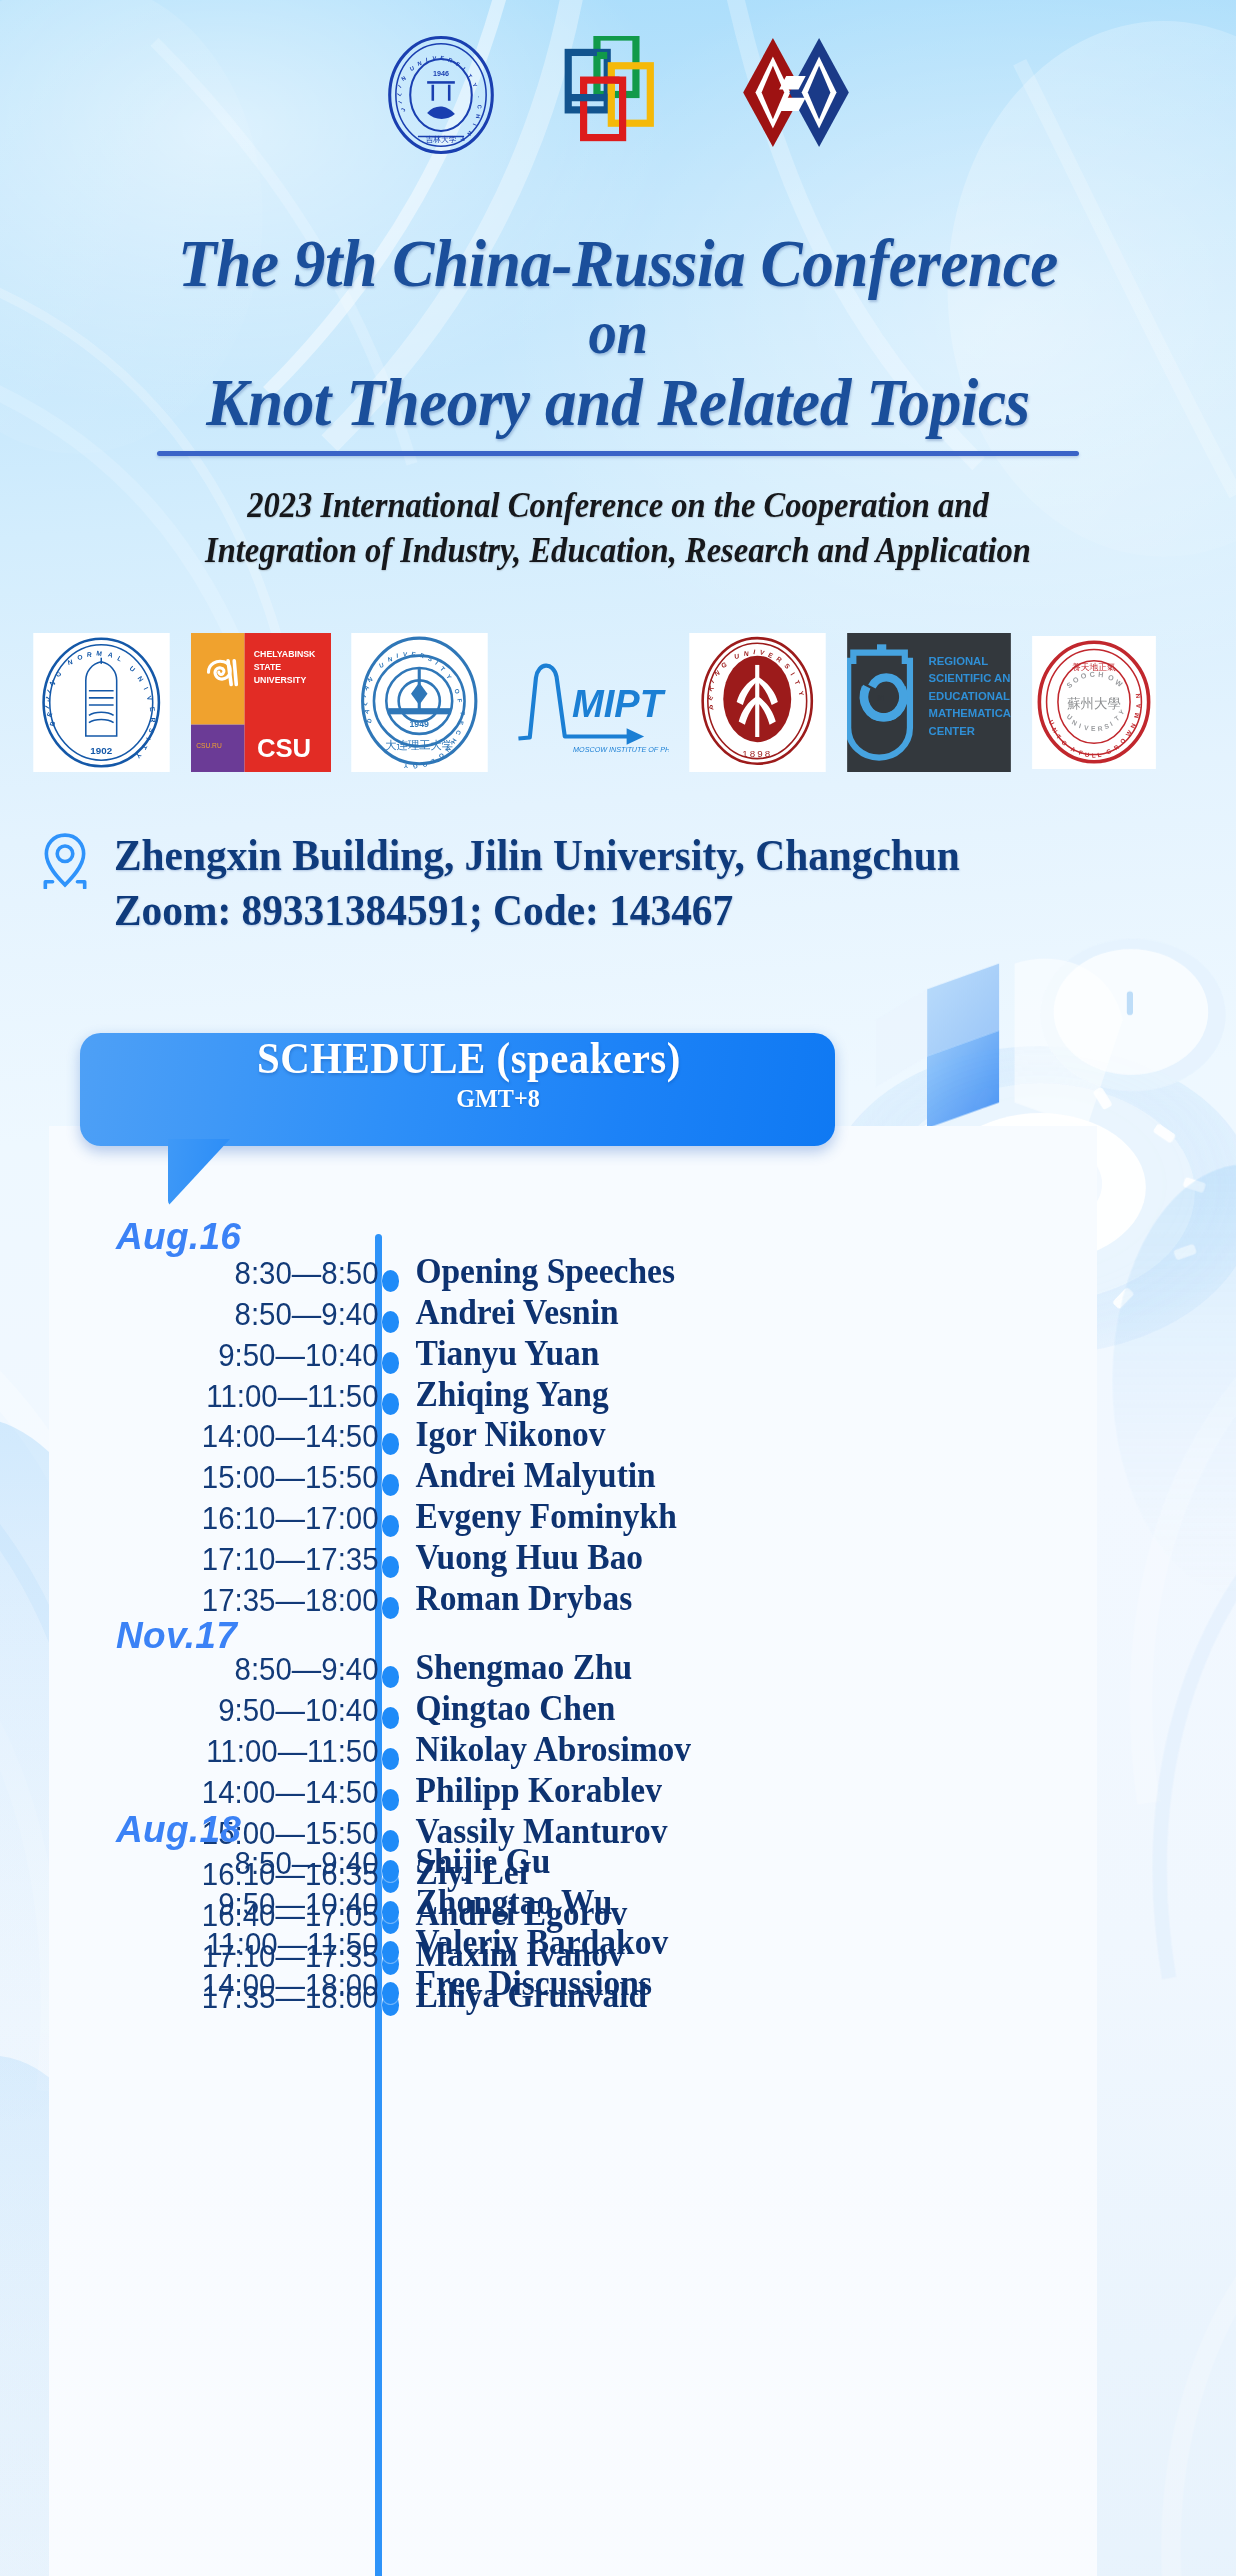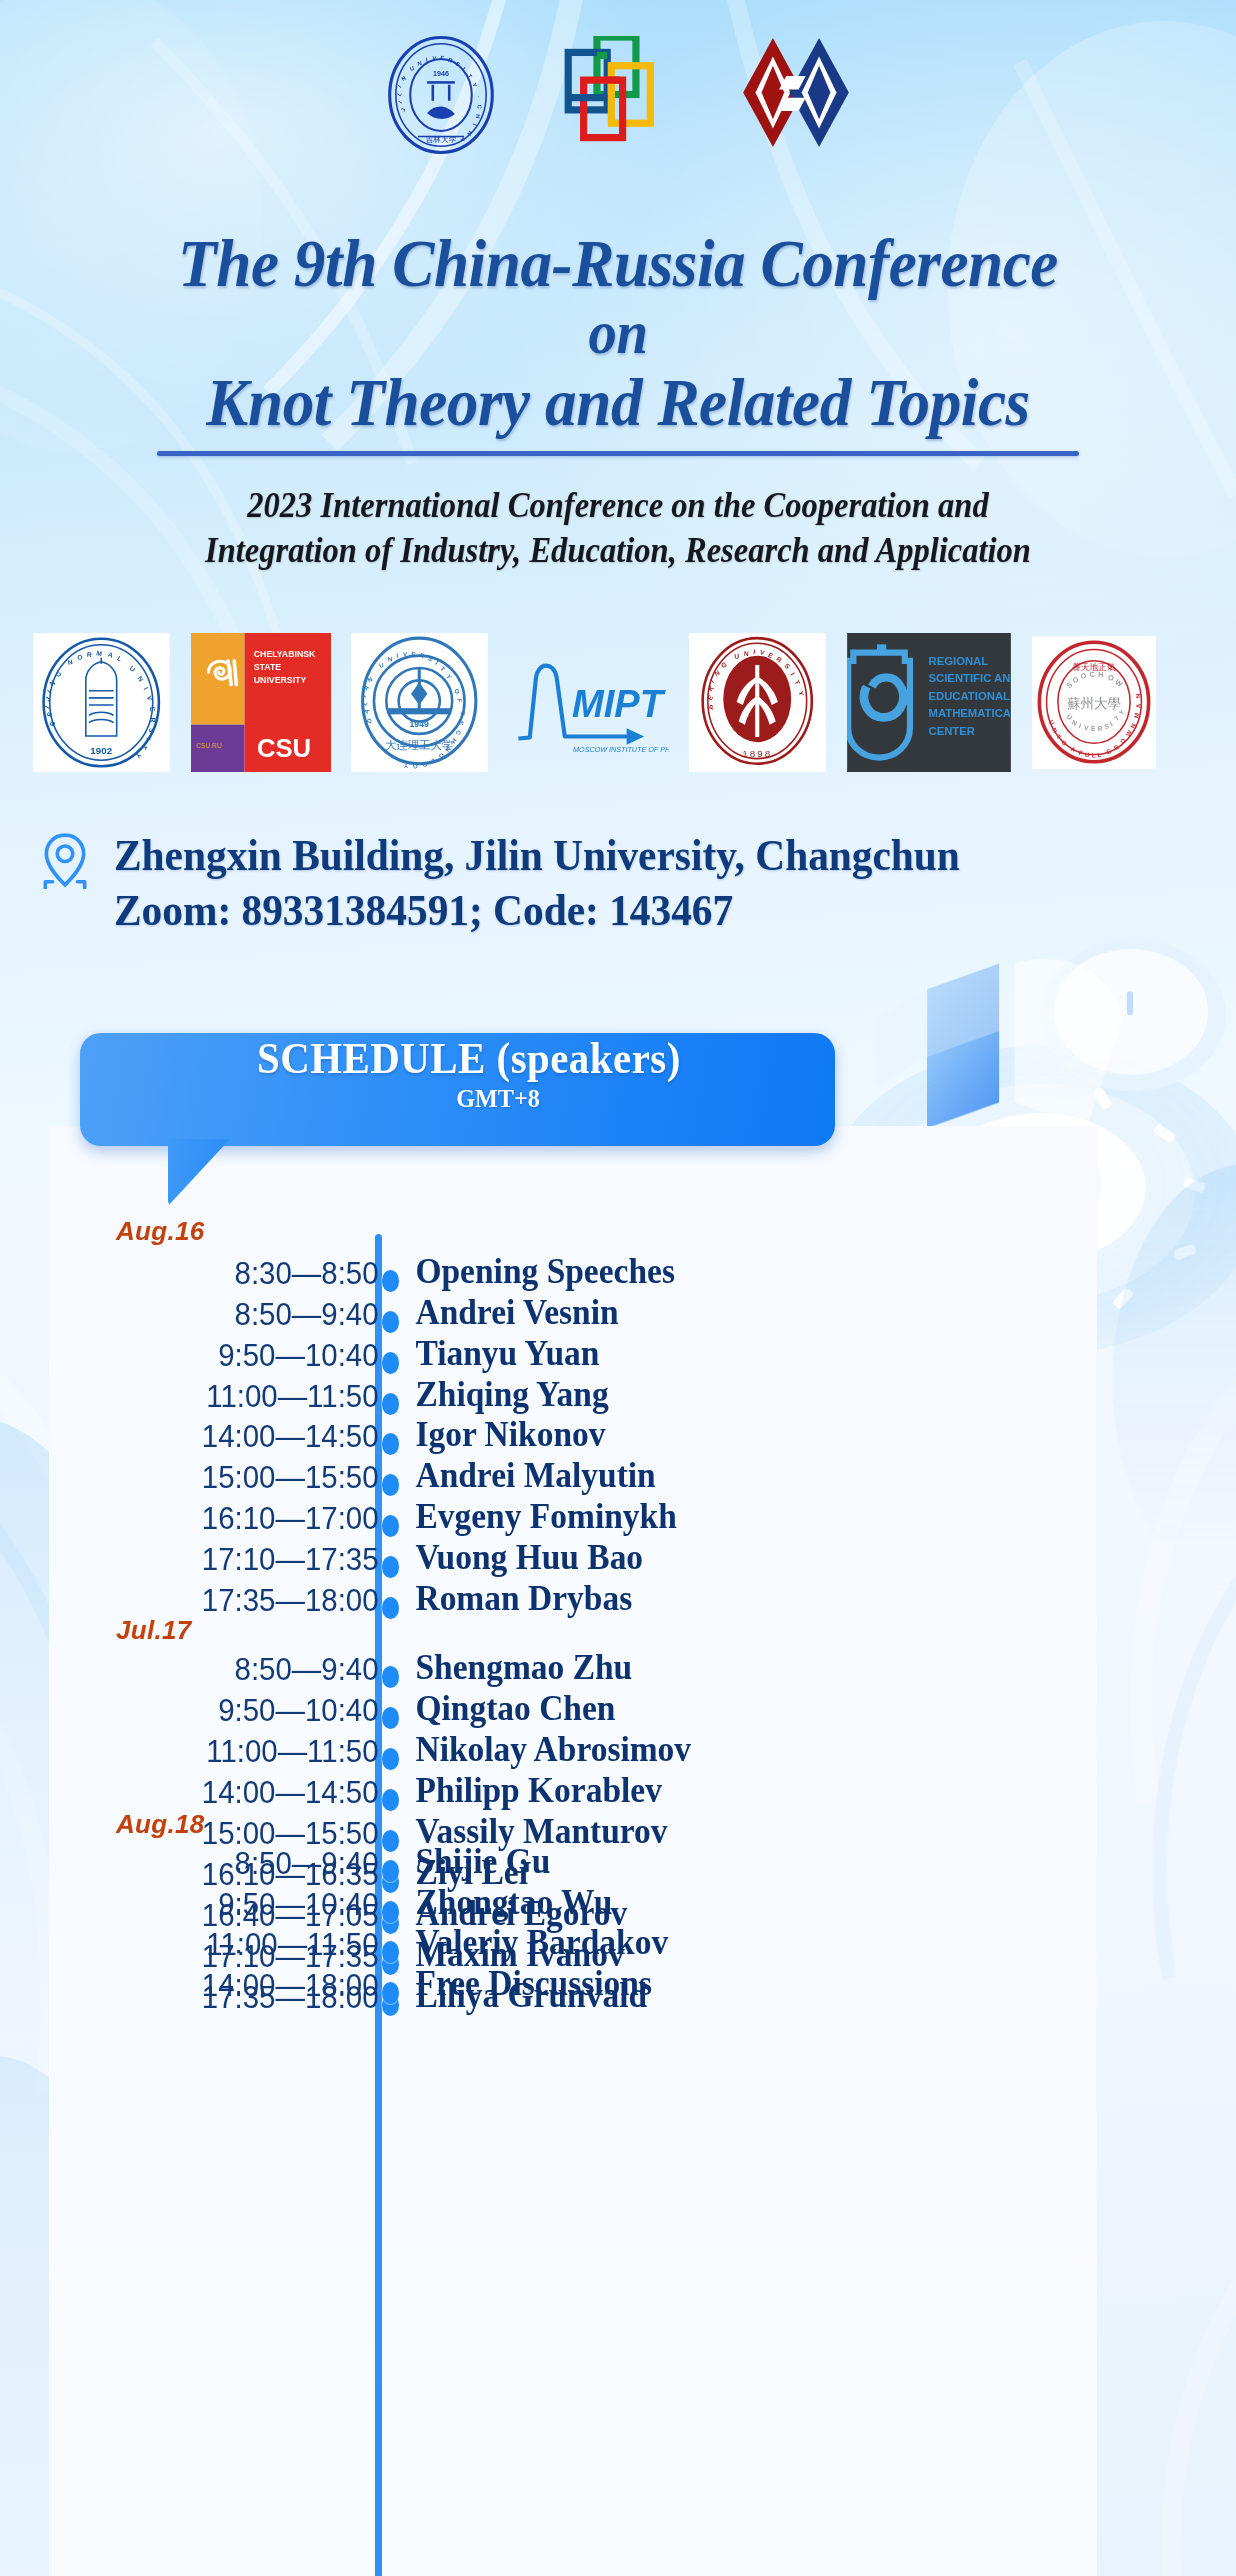--- a/index.html
+++ b/index.html
@@ -112,21 +112,21 @@
   }
   .timeline-line {
     position:absolute; top:1234px; left:375px; width:6.7px; height:1795px;
     background:#2e93f9; border-radius:3.6px; z-index:3;
   }
   .sched-list { position:absolute; top:1126px; left:49px; width:1048px; z-index:5; }
 
   .day-head {
     font-family:"Liberation Sans", sans-serif;
     font-weight:bold; font-style:italic;
-    color:#c2410c; font-size:26px;
+    color:#3b82f6; font-size:37px;
     padding-left:67px;
     letter-spacing:0.3px;
   }
   .row { position:relative; display:flex; align-items:flex-end; }
   .time {
     width:340px; text-align:right; padding-right:11.3px;
     font-family:"Liberation Sans", sans-serif;
     color:#123a78; font-size:32px; font-weight:400;
     transform:scaleX(.92); transform-origin:right center;
     white-space:nowrap;
@@ -610,21 +610,21 @@
     <div class="row" style="position: absolute; left: 0px; width: 1048px; top: 410px;">
       <div class="time">17:10—17:35</div>
       <div class="dot"></div>
       <div class="speaker">Vuong Huu Bao</div>
     </div>
     <div class="row" style="position: absolute; left: 0px; width: 1048px; top: 451px;">
       <div class="time">17:35—18:00</div>
       <div class="dot"></div>
       <div class="speaker">Roman Drybas</div>
     </div>
-    <div class="day-head" style="position: absolute; top: 489px; left: 0px;">Jul.17</div>
+    <div class="day-head" style="position: absolute; top: 489px; left: 0px;">Nov.17</div>
     <div class="row" style="position: absolute; left: 0px; width: 1048px; top: 520px;">
       <div class="time">8:50—9:40</div>
       <div class="dot"></div>
       <div class="speaker">Shengmao Zhu</div>
     </div>
     <div class="row" style="position: absolute; left: 0px; width: 1048px; top: 561px;">
       <div class="time">9:50—10:40</div>
       <div class="dot"></div>
       <div class="speaker">Qingtao Chen</div>
     </div>

